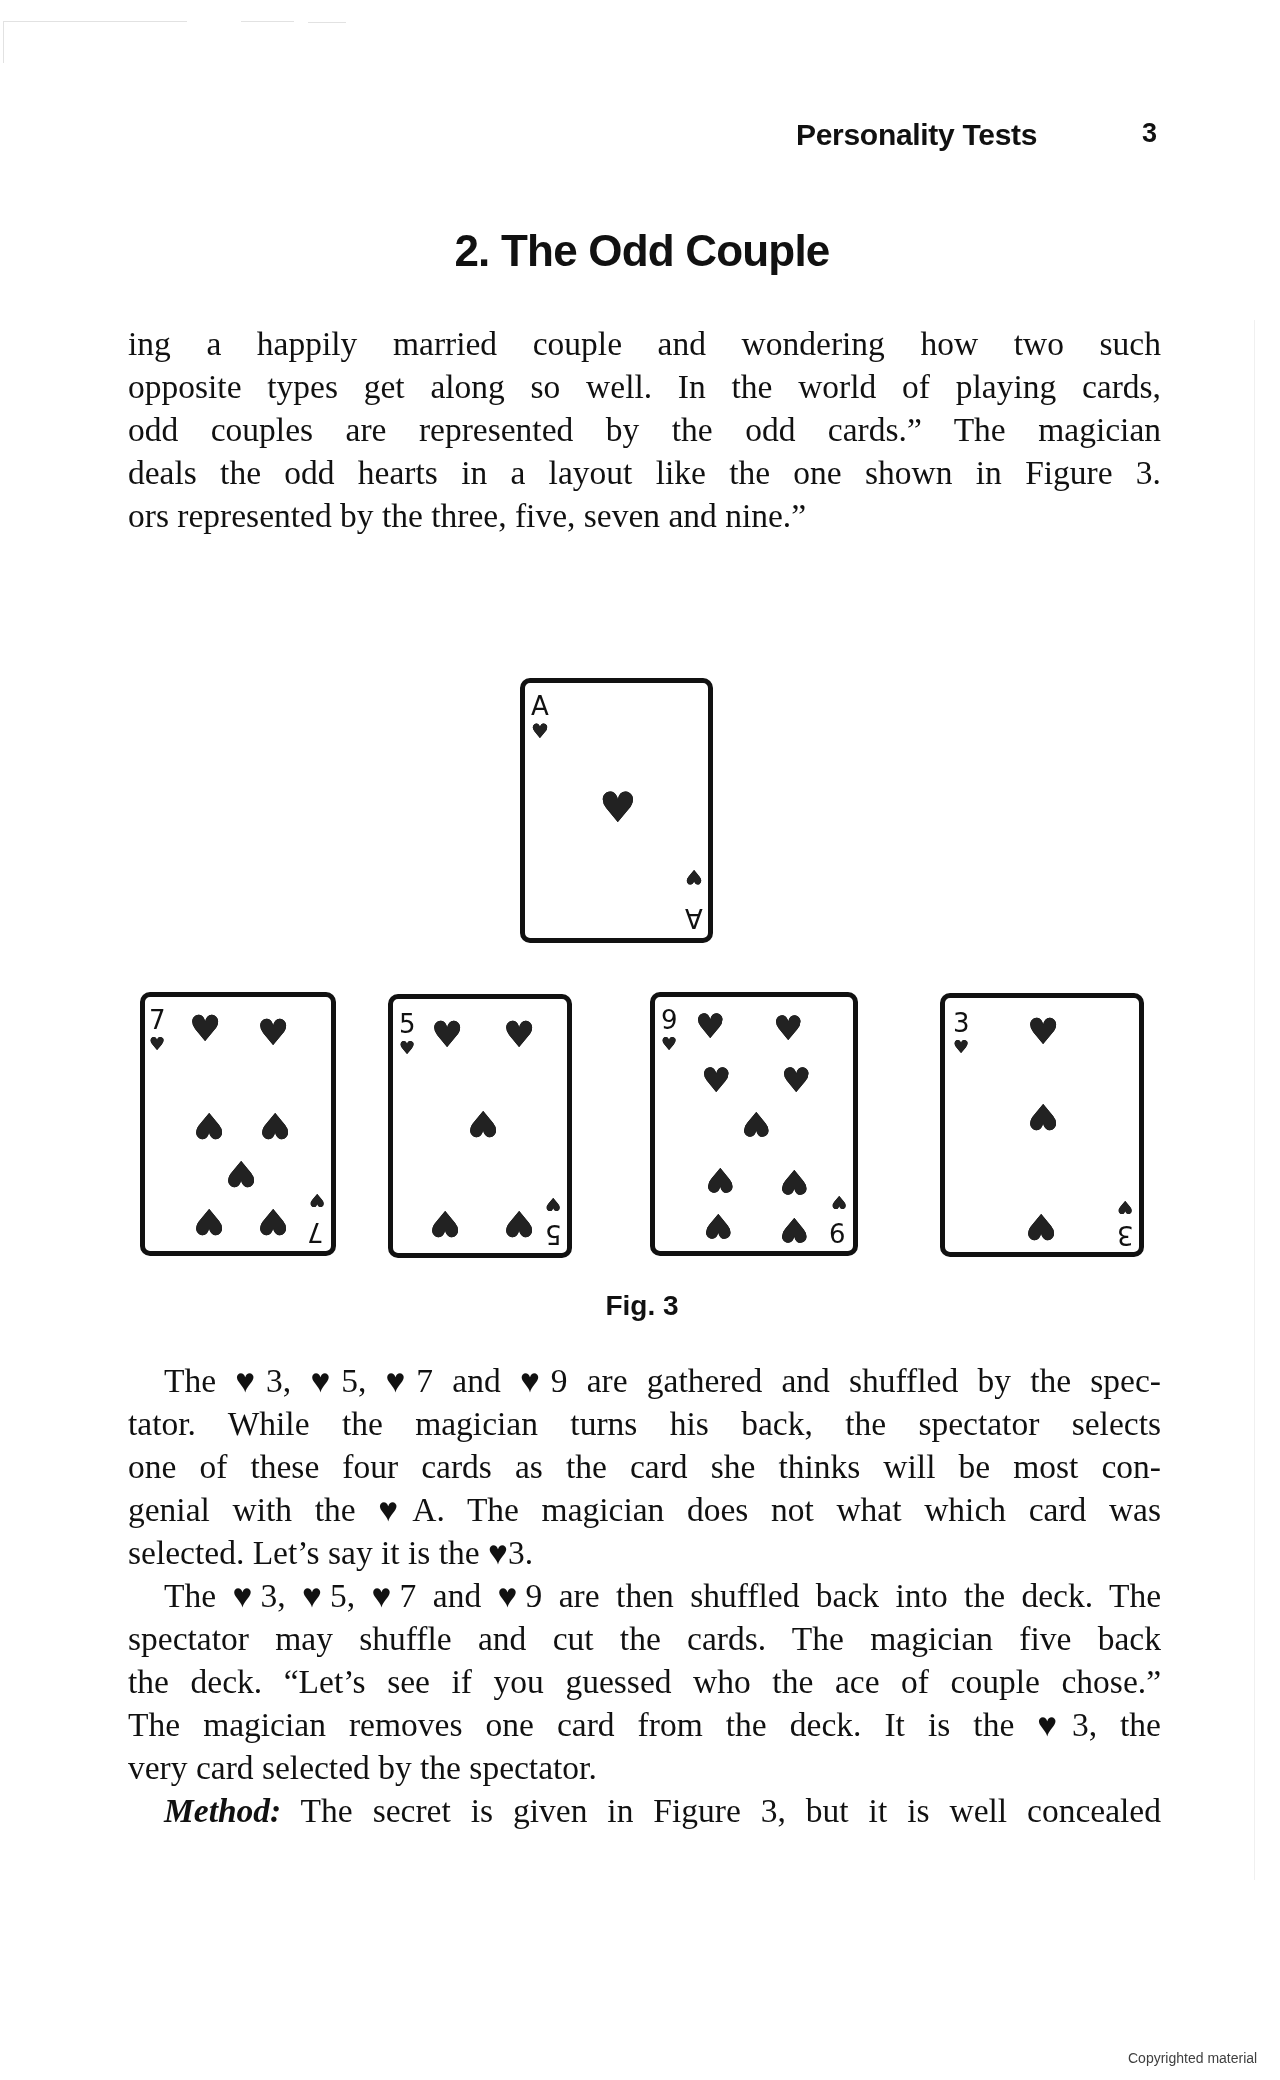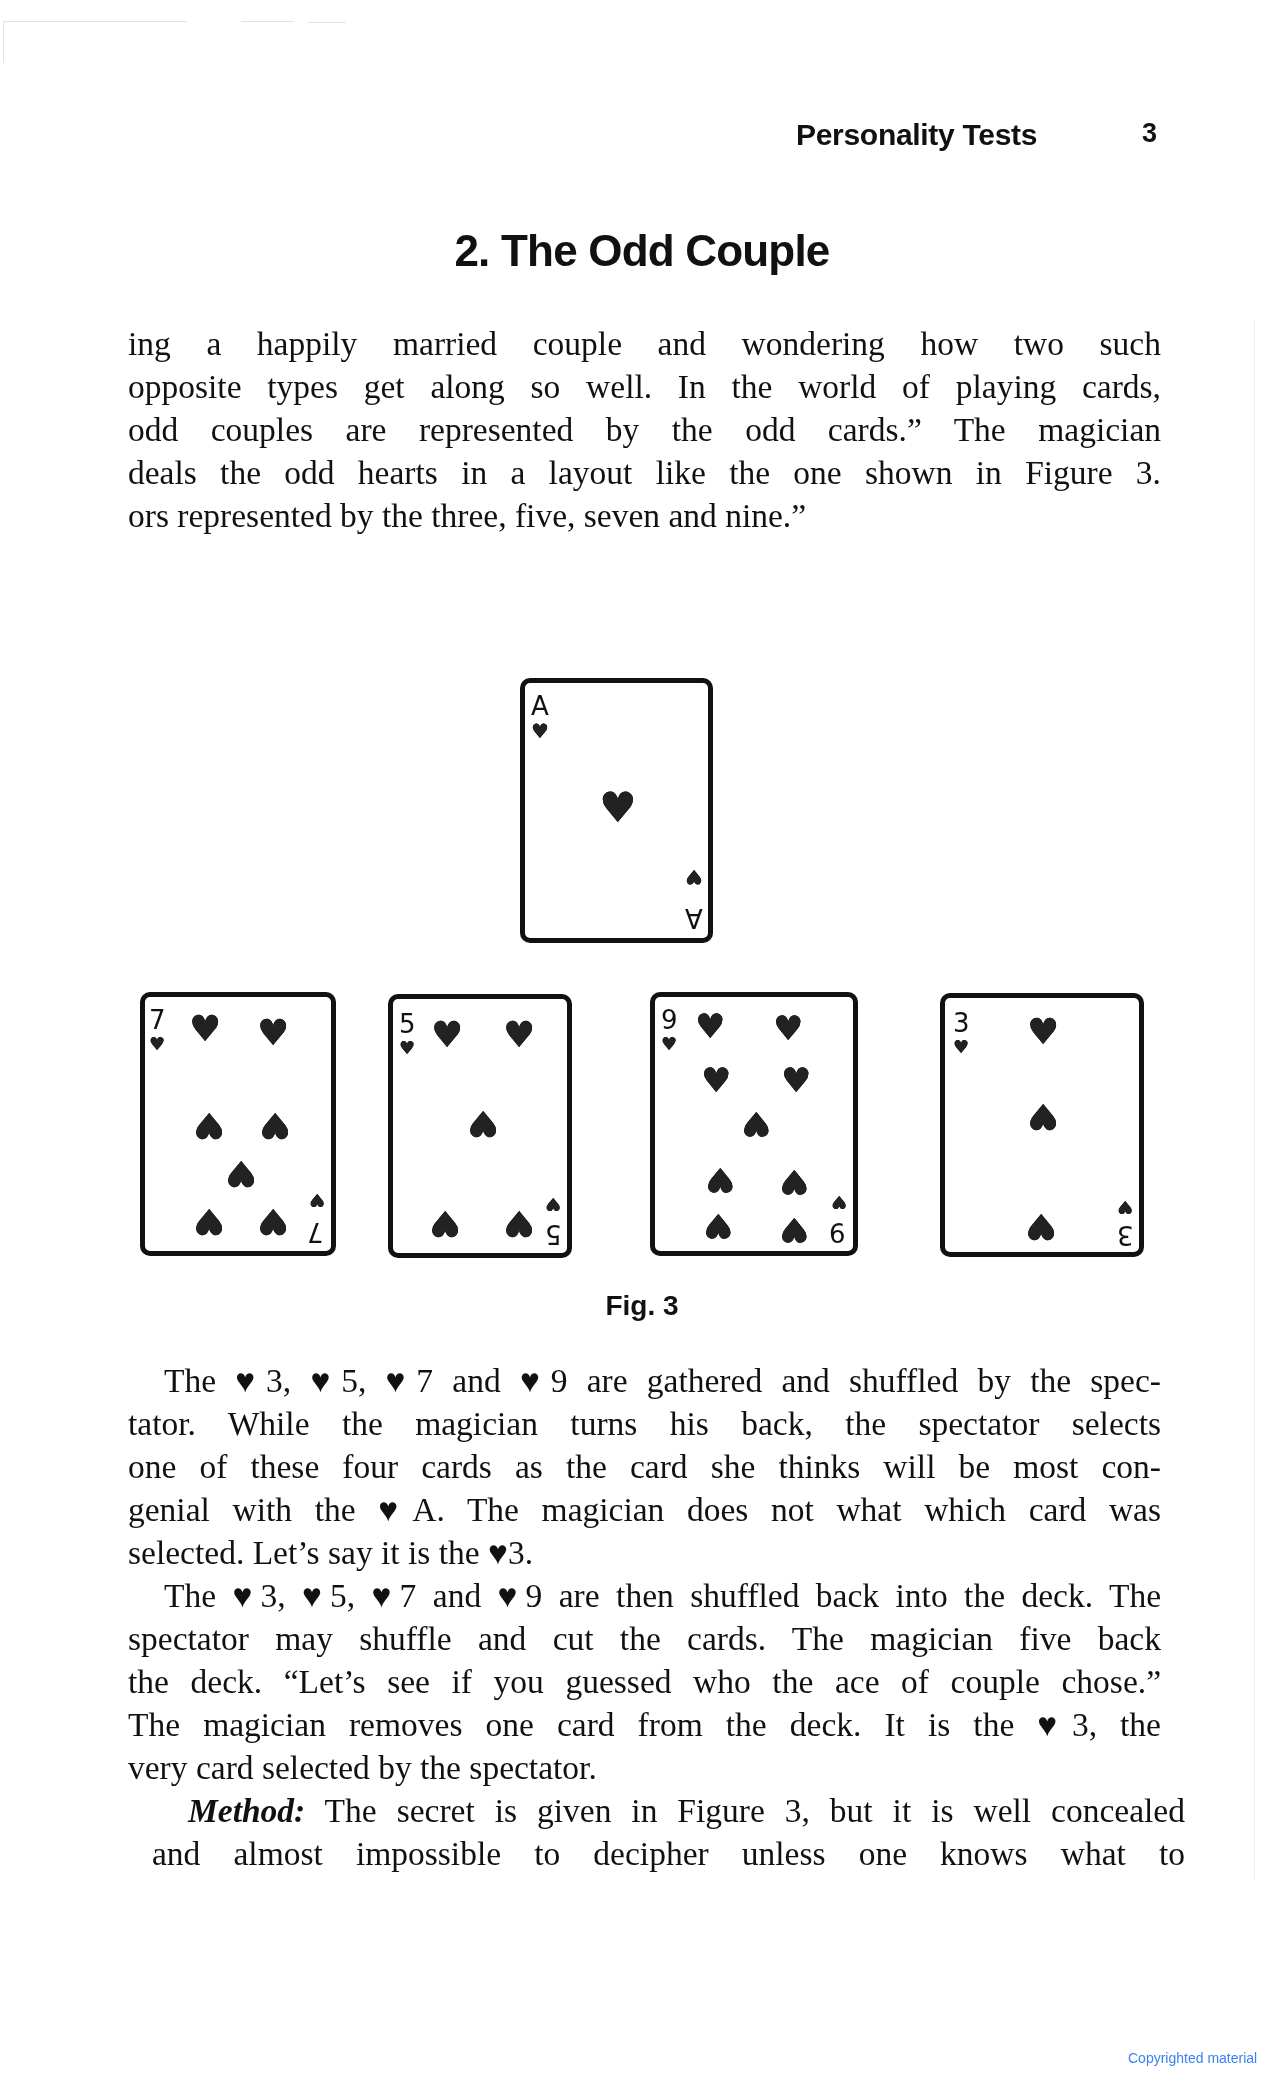--- a/index.html
+++ b/index.html
@@ -11,21 +11,21 @@
   .para-block { position: absolute; left: 128px; width: 1033px; font-size: 33.5px; line-height: 43px; text-align: justify; }
   .line { display: block; text-align: justify; text-align-last: justify; white-space: nowrap; }
   .line.last { text-align-last: left; }
   .fig { position: absolute; }
   .card { position: absolute; border: 5px solid #111; border-radius: 10px; background: #fff; box-sizing: border-box; }
   .idx { position: absolute; font-family: "DejaVu Sans", sans-serif; font-size: 26px; line-height: 26px; color: #111; }
   .idx.rot { transform: rotate(180deg); }
   .pip { position: absolute; font-family: "DejaVu Sans", sans-serif; color: #222; line-height: 1; text-shadow: 0 0 0 #000; }
   .pip.rot { transform: rotate(180deg); }
   .fig-caption { position: absolute; top: 1290px; left: 0; width: 1284px; text-align: center; font-family: "Liberation Sans", sans-serif; font-weight: bold; font-size: 28px; }
-  .watermark { position: absolute; top: 2050px; left: 1128px; font-family: "Liberation Sans", sans-serif; font-size: 14px; color: #3b82f6; }
+  .watermark { position: absolute; top: 2050px; left: 1128px; font-family: "Liberation Sans", sans-serif; font-size: 14px; color: #404040; }
   em { font-style: italic; font-weight: bold; }
 </style>
 </head>
 <body>
 
 <div class="frame-line" style="top:21px;left:3px;width:184px;height:1px;"></div>
 <div class="frame-line" style="top:21px;left:241px;width:53px;height:1px;"></div>
 <div class="frame-line" style="top:22px;left:308px;width:38px;height:1px;"></div>
 <div class="frame-line" style="top:21px;left:3px;width:1px;height:42px;"></div>
 <div class="frame-line" style="top:320px;left:1254px;width:1px;height:1560px;opacity:.5;"></div>
@@ -117,18 +117,17 @@
 </div>
 
 <div class="para-block" style="top:1574px;">
   <span class="line" style="padding-left:36px;">The ♥3, ♥5, ♥7 and ♥9 are then shuffled back into the deck. The</span>
   <span class="line">spectator may shuffle and cut the cards. The magician five back</span>
   <span class="line">the deck. “Let’s see if you guessed who the ace of couple chose.”</span>
   <span class="line">The magician removes one card from the deck. It is the ♥3, the</span>
   <span class="line last">very card selected by the spectator.</span>
 </div>
 
-<div class="para-block" style="top:1789px;margin-left:24px;">
+<div class="para-block" style="top:1789px;">
   <span class="line" style="padding-left:36px;"><em>Method:</em><span> The secret is given in Figure 3, but it is well concealed</span></span>
-  <span class="line">and almost impossible to decipher unless one knows what to</span>
 </div>
 
 <div class="watermark">Copyrighted material</div>
 
 </body></html>

